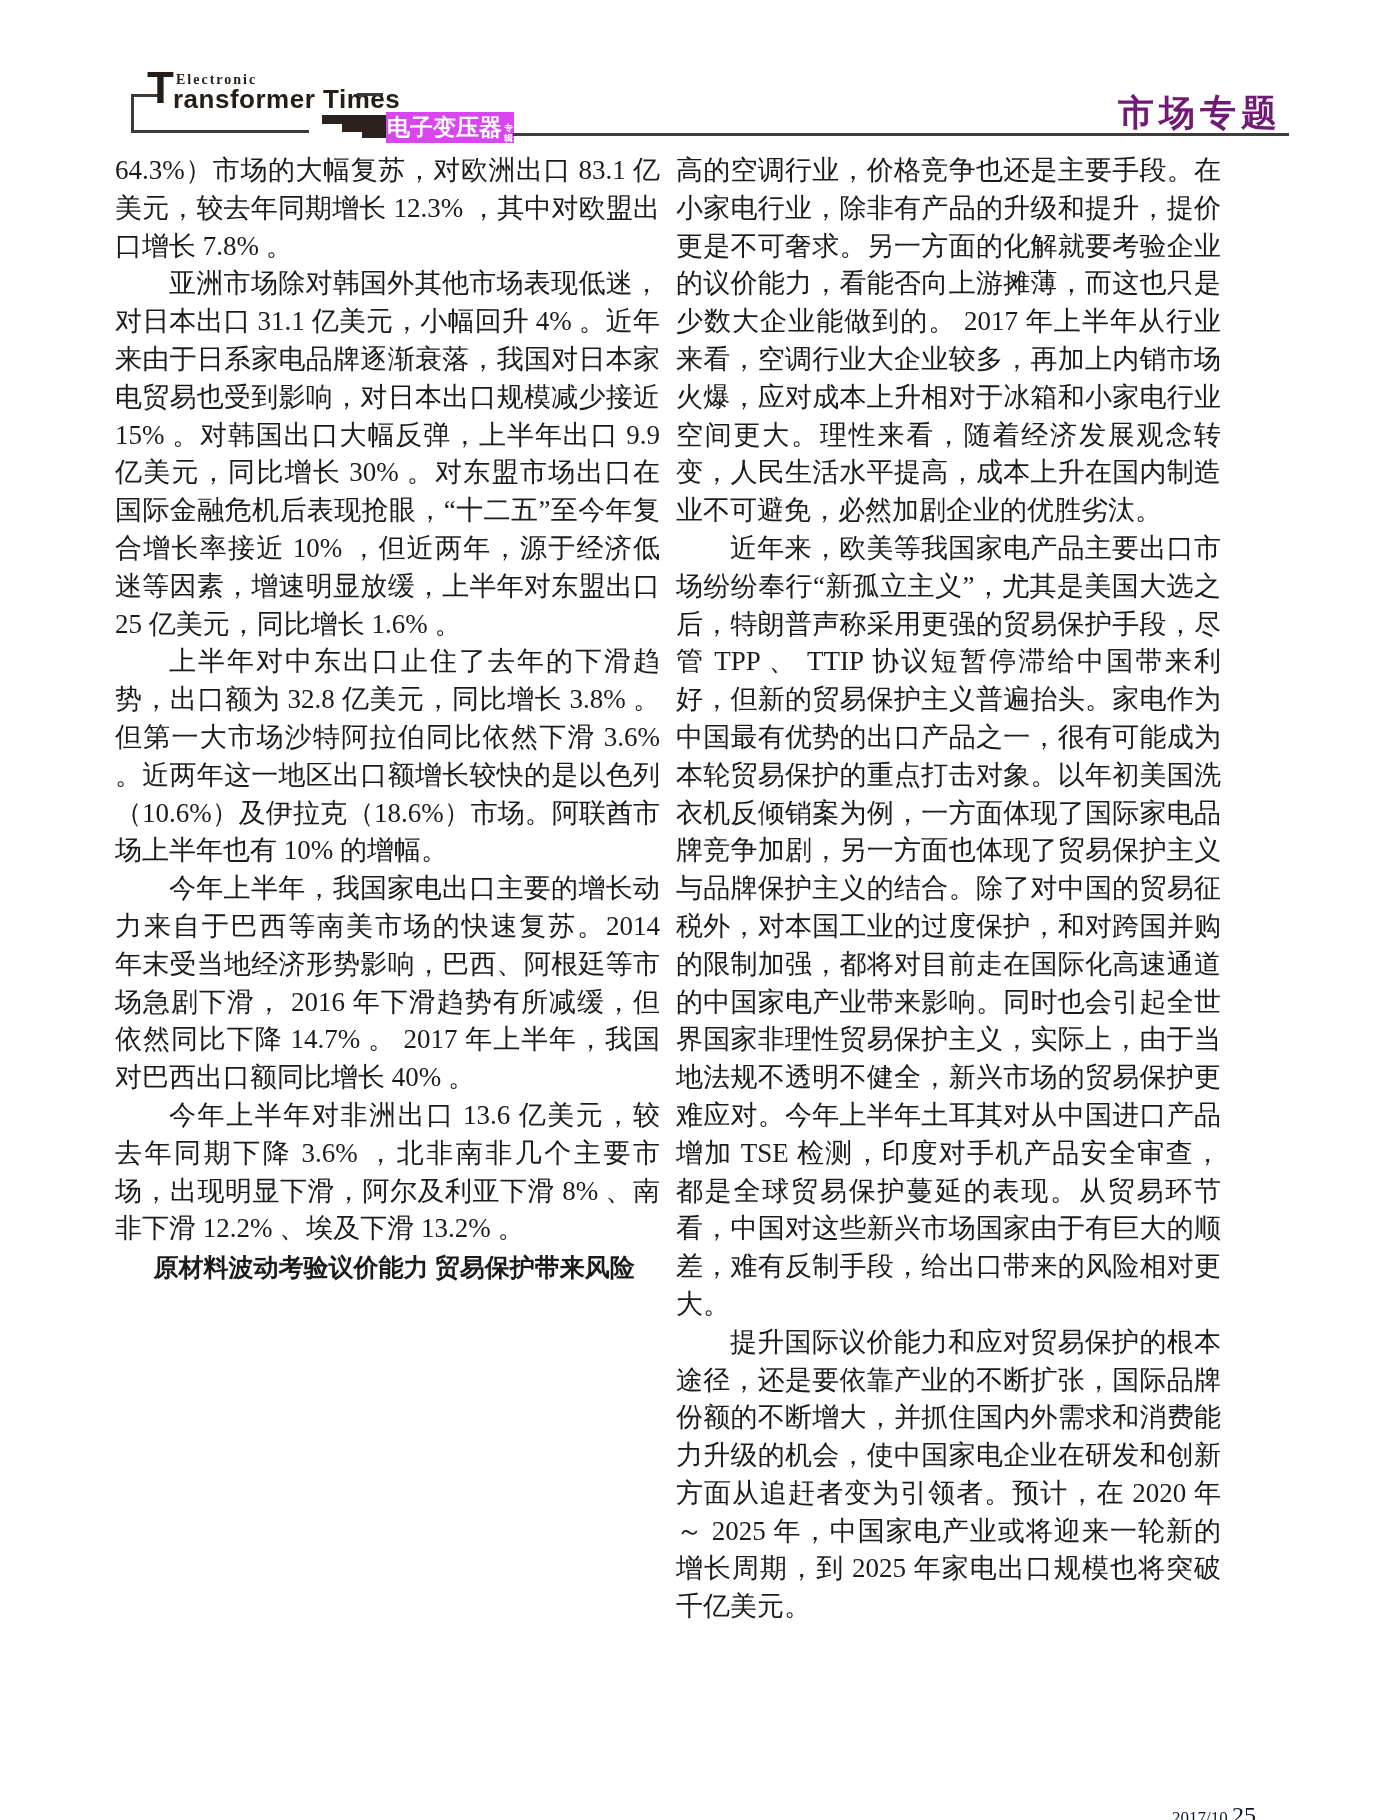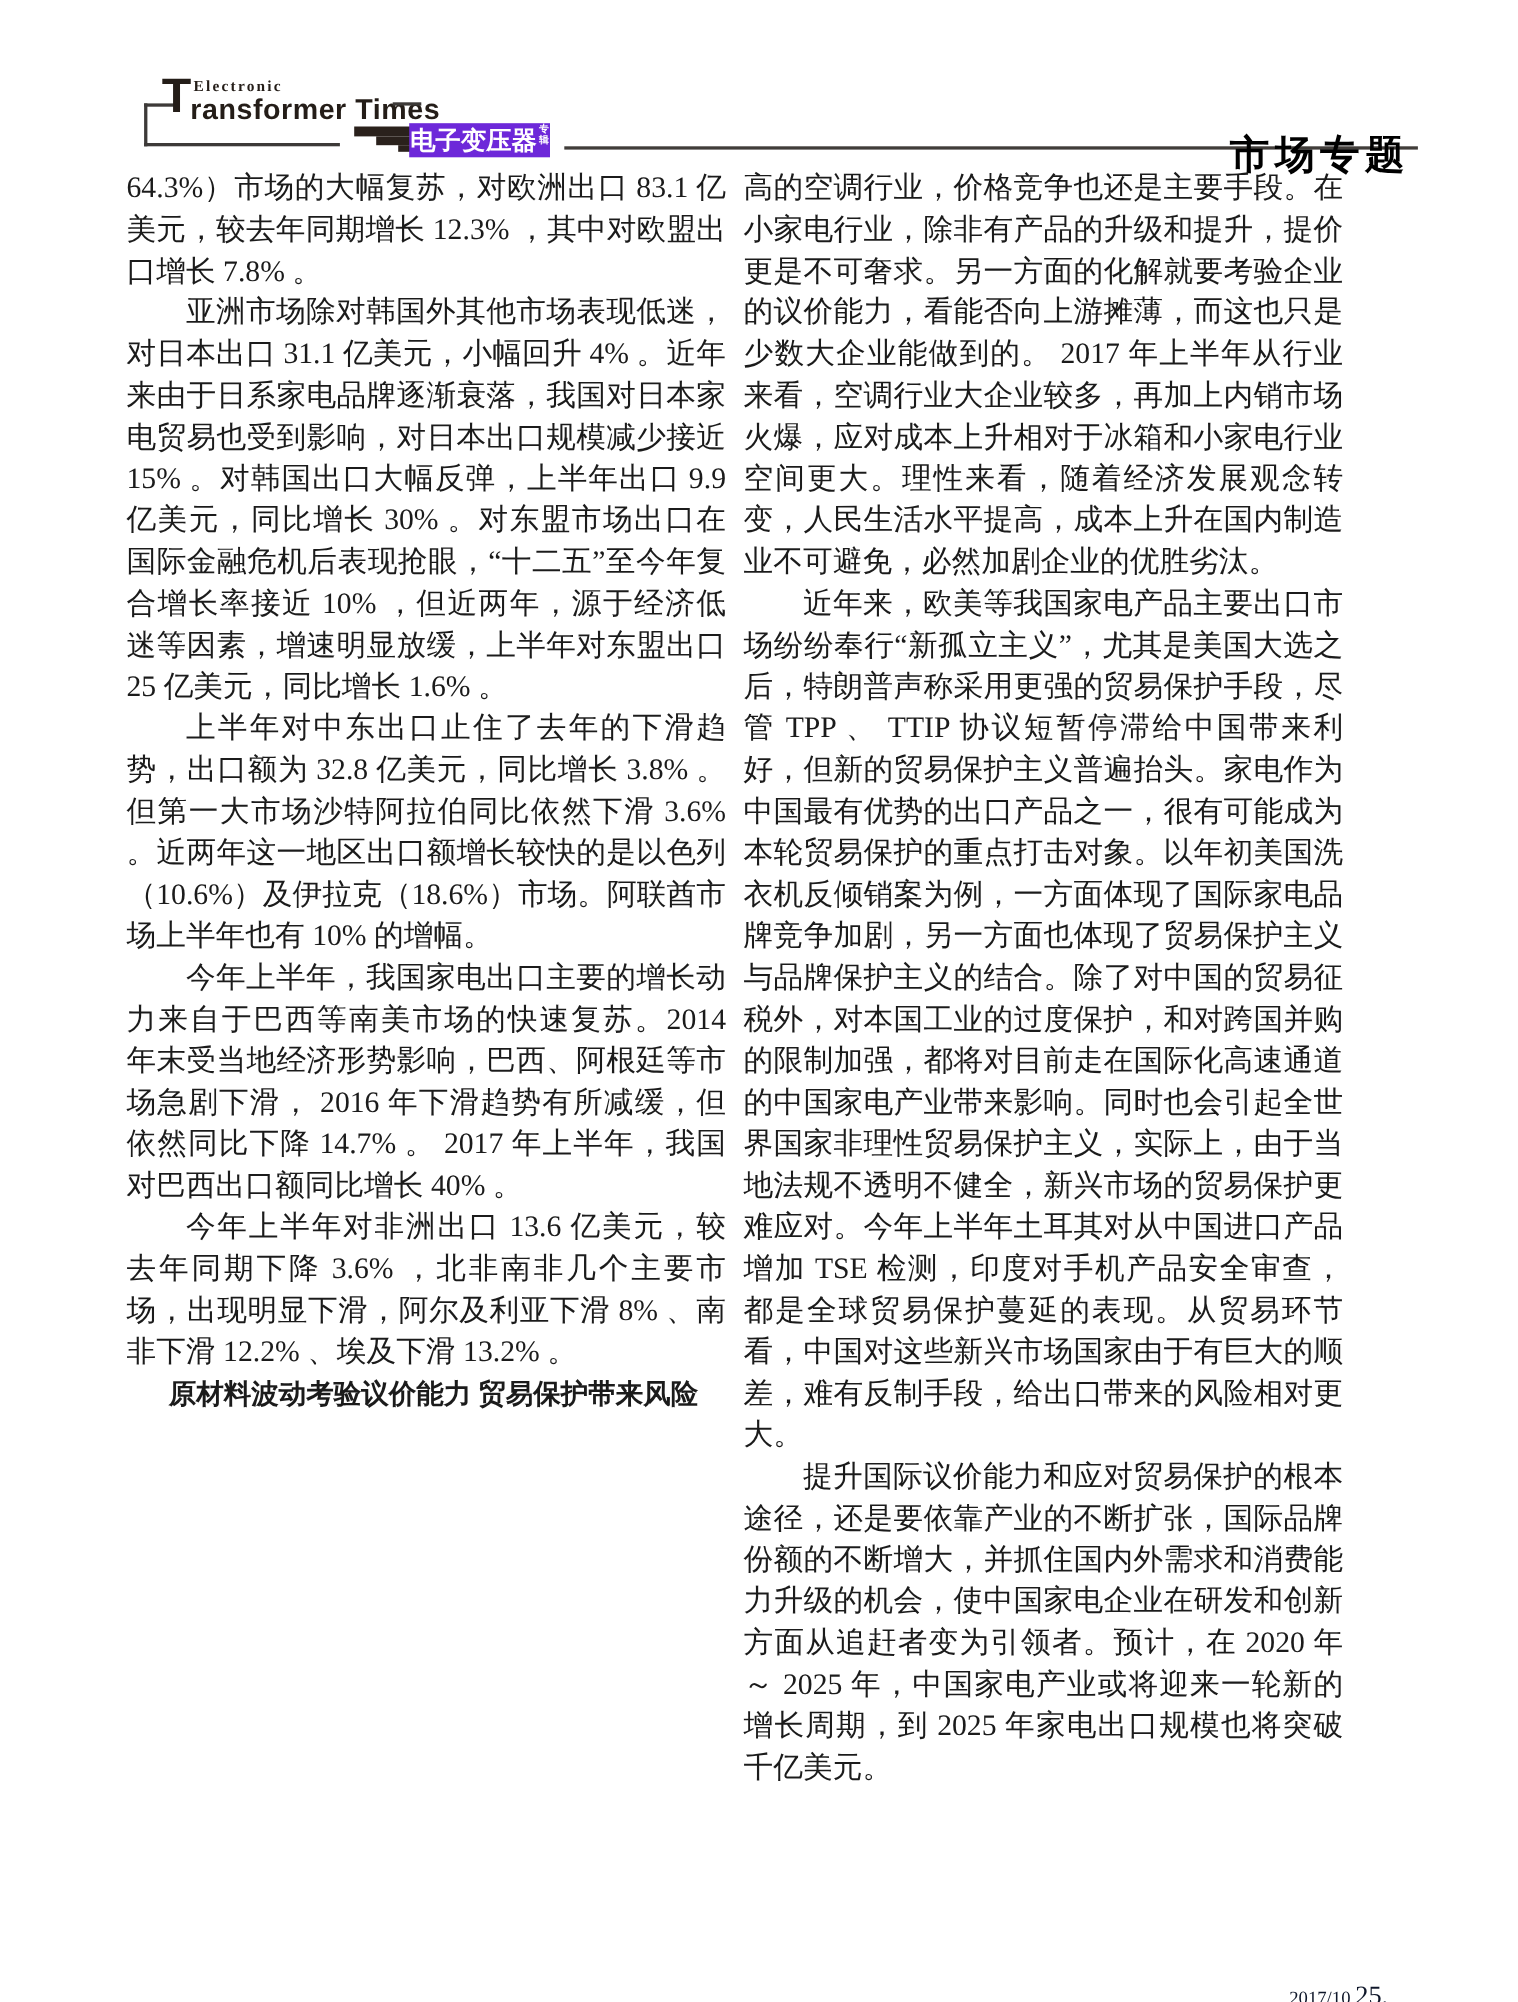--- a/index.html
+++ b/index.html
@@ -33,38 +33,38 @@
   .brand-title{
     position:absolute;left:173px;top:84px;
     font-family:"Liberation Sans", sans-serif;
     font-weight:bold;font-size:26px;letter-spacing:0.5px;color:#241d18;
   }
   .logo-step{position:absolute;background:#2a211c;}
   .step1{left:322px;top:115px;width:64px;height:9px;}
   .step2{left:342px;top:124px;width:44px;height:8px;}
   .step3{left:362px;top:132px;width:24px;height:6px;}
   .logo-cn-box{
-    position:absolute;left:372px;top:112px;width:128px;height:31px;
-    background:#6d28d9;color:#ffffff;
-    display:flex;align-items:flex-start;justify-content:center;
+    position:absolute;left:386px;top:112px;width:128px;height:31px;
+    background:#d946ef;color:#ffffff;
+    display:flex;align-items:flex-end;justify-content:center;
   }
   .logo-cn-text{
     font-family:"Liberation Sans", sans-serif;
     font-weight:bold;font-size:23px;line-height:31px;letter-spacing:0;
   }
   .logo-cn-sub{
     display:flex;flex-direction:column;justify-content:center;
     font-family:"Liberation Sans", sans-serif;
     font-weight:bold;font-size:9px;line-height:10px;margin-left:2px;
   }
   .section-title{
     position:absolute;left:1118px;top:94px;width:172px;
     font-family:"Liberation Sans", sans-serif;
     font-weight:bold;font-size:36px;line-height:38px;letter-spacing:5px;
-    color:#000000;white-space:nowrap;margin-top:28px;
+    color:#701a75;white-space:nowrap;
   }
   
   .col{
     position:absolute;top:152px;width:545px;
     font-size:27px;line-height:37.8px;
     text-align:justify;
   }
   .col-left {left:115px;}
   .col-right{left:676px;}
   .col p{margin:0;padding:0;text-indent:2em;}

